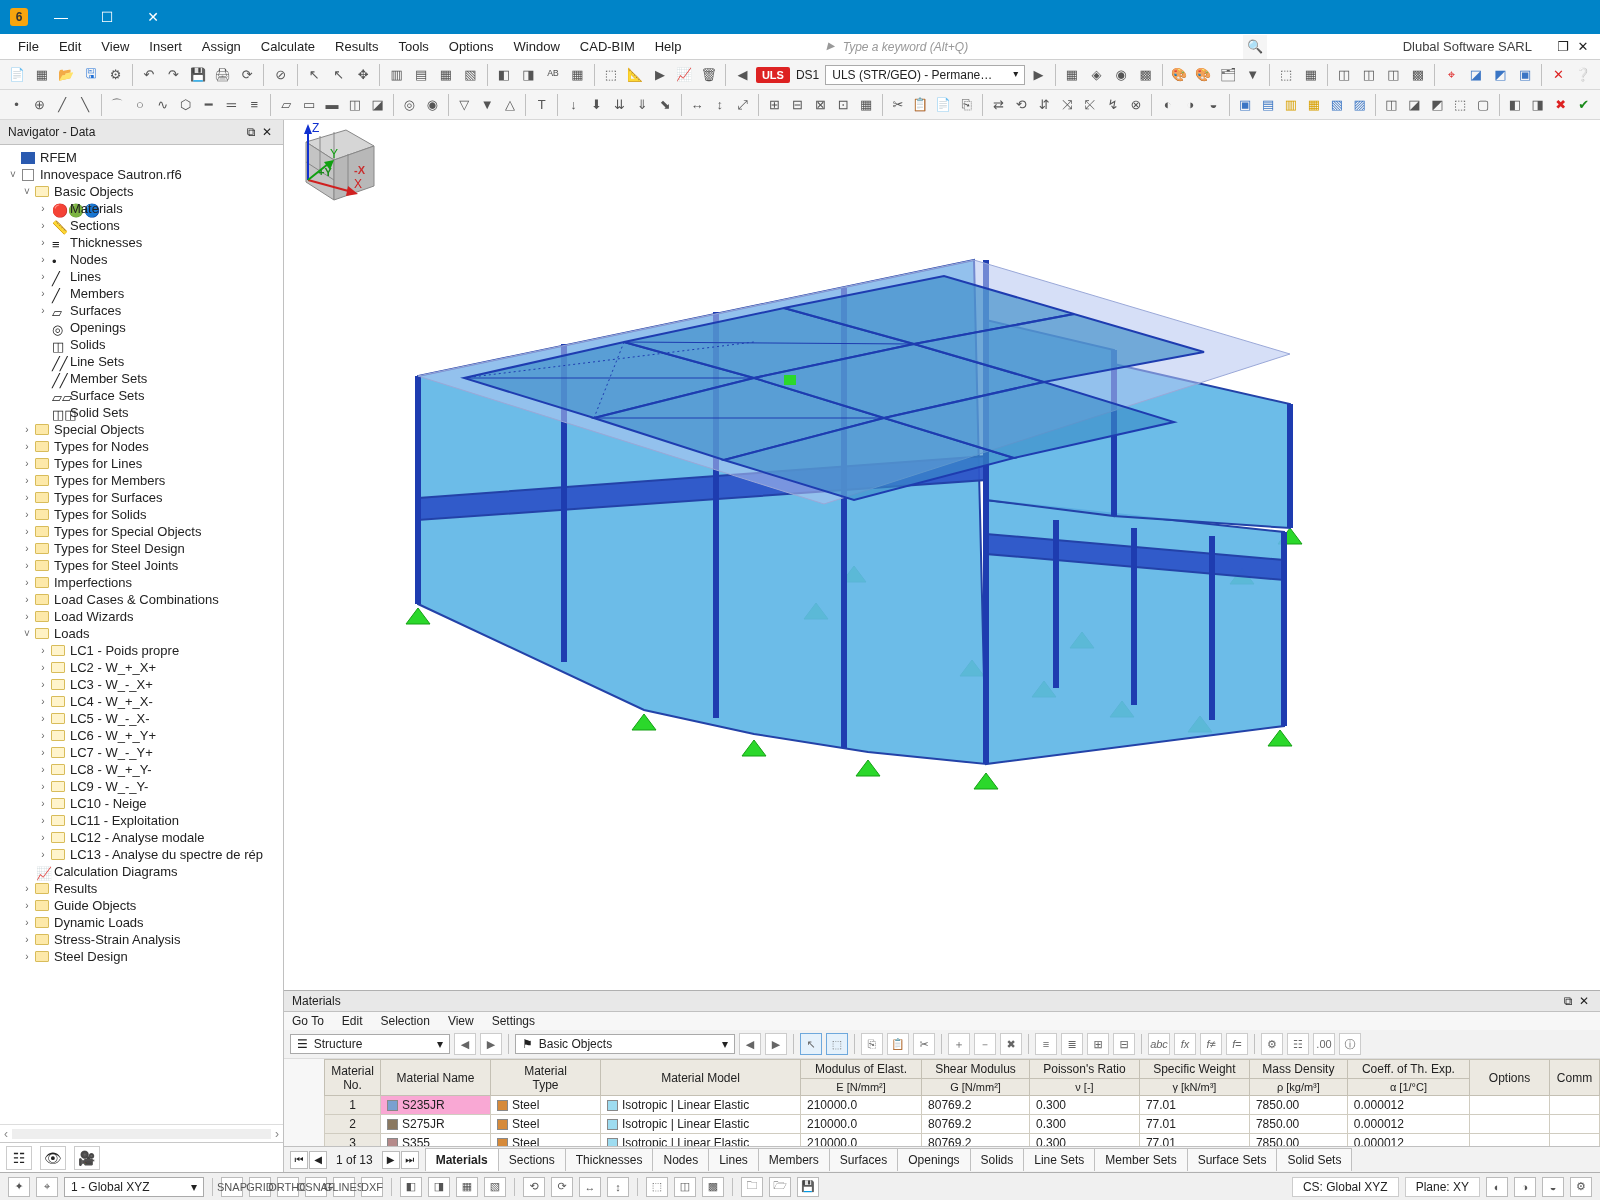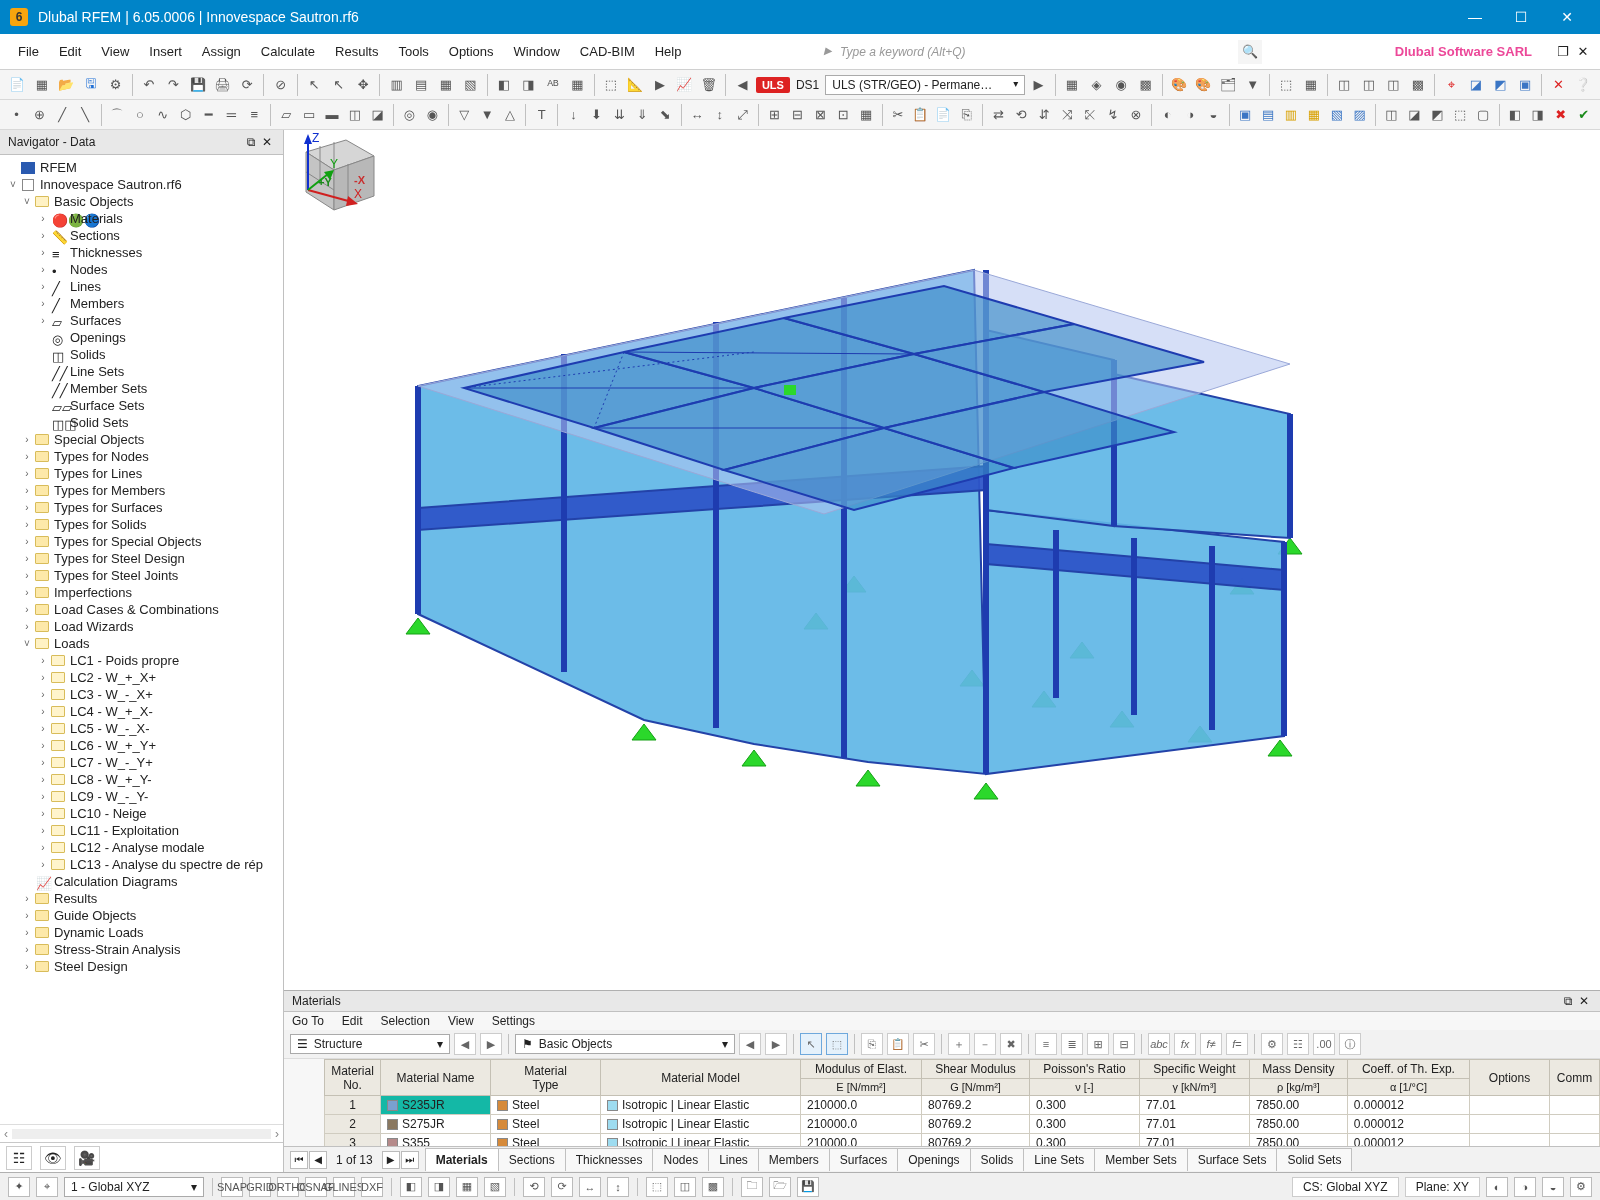--- a/index.html
+++ b/index.html
@@ -6,25 +6,25 @@
 body { width: 1600px; height: 1200px; overflow: hidden; background: #fff; font-size: 13px; color: #222; position: relative; display: flex; flex-direction: column; }
 
 
 .titlebar { background: #0084c8; color: #fff; height: 34px; display: flex; align-items: center; padding: 0 10px; }
 .titlebar .app-icon { width: 18px; height: 18px; background: #f7a50e; border-radius: 3px; margin-right: 10px; display: flex; align-items: center; justify-content: center; font-weight: bold; font-size: 12px; color: #333; }
 .titlebar .title { font-size: 14px; flex: 1; }
 .titlebar .win-btns { display: flex; gap: 0; }
 .titlebar .win-btn { width: 46px; height: 34px; display: flex; align-items: center; justify-content: center; cursor: pointer; font-size: 14px; }
 
 
-.menubar { height: 36px; display: flex; align-items: center; padding: 0 8px; background: #fff; border-bottom: 1px solid #d0d0d0; }
+.menubar { height: 26px; display: flex; align-items: center; padding: 0 8px; background: #fff; border-bottom: 1px solid #d0d0d0; }
 .menubar .menu-item { padding: 3px 10px; cursor: pointer; font-size: 13px; }
 .menubar .keyword-search { flex: 0 0 auto; margin: 0 auto; color: #999; font-style: italic; font-size: 12px; padding-left: 16px; position: relative; }
 .menubar .keyword-search::before { content: "▶"; position: absolute; left: 0; font-size: 10px; color: #999; }
-.menubar .right-label { margin-left: auto; font-size: 13px; font-weight: 700; color: #ec4899; padding-right: 20px; }
+.menubar .right-label { margin-left: auto; font-size: 13px; font-weight: 400; color: #404040; padding-right: 20px; }
 .menubar .doc-close, .menubar .doc-restore { width: 18px; height: 18px; display: flex; align-items: center; justify-content: center; cursor: pointer; margin-left: 2px; }
 
 
 .toolbar { height: 30px; display: flex; align-items: center; padding: 2px 6px; background: #f5f5f5; border-bottom: 1px solid #d8d8d8; gap: 2px; overflow: hidden; }
 .tb-btn { width: 24px; height: 24px; border: 1px solid transparent; display: flex; align-items: center; justify-content: center; cursor: pointer; font-size: 13px; background: #f5f5f5; color: #555; }
 .tb-sep { width: 1px; height: 22px; background: #c0c0c0; margin: 0 3px; }
 .tb-uls { background: #d22; color: #fff; padding: 2px 6px; font-size: 11px; font-weight: bold; border-radius: 2px; }
 .tb-text { font-size: 12px; padding: 0 4px; }
 .tb-dropdown { border: 1px solid #aaa; background: #fff; padding: 2px 6px; font-size: 12px; min-width: 150px; display: flex; align-items: flex-start; }
 .tb-dropdown .dd-arrow { margin-left: auto; font-size: 10px; }
@@ -71,40 +71,39 @@
 .mat-tb-btn { width: 22px; height: 22px; border: 1px solid #ccc; background: #fff; display: flex; align-items: center; justify-content: center; font-size: 11px; cursor: pointer; color: #666; }
 .mat-tb-sep { width: 1px; height: 20px; background: #c0c0c0; margin: 0 2px; }
 .mat-table-wrap { flex: 1; overflow: auto; background: #fff; margin-left: 40px; }
 .mat-table { border-collapse: collapse; font-size: 12px; width: 100%; }
 .mat-table th { background: #ece9e1; border: 1px solid #c4c0b4; padding: 2px 6px; font-weight: normal; text-align: center; position: sticky; top: 0; }
 .mat-table th.sub { font-size: 11px; }
 .mat-table td { border: 1px solid #d0ccc0; padding: 2px 6px; text-align: left; }
 .mat-table td.rowhead { text-align: center; background: #ece9e1; }
 .mat-table td.left { text-align: left; }
 .mat-table .color-chip { display: inline-block; width: 11px; height: 11px; margin-right: 4px; vertical-align: middle; border: 1px solid #888; }
-.mat-table td.sel { background: #14b8a6; }
+.mat-table td.sel { background: #f9a8d4; }
 
 .mat-tabs { height: 26px; border-top: 1px solid #c0c0c0; display: flex; align-items: center; background: #f2f2f2; font-size: 12px; overflow: hidden; }
 .mat-tabs .pager { display: flex; align-items: center; gap: 1px; padding: 0 6px; }
 .mat-tabs .pager .pg-btn { width: 18px; height: 18px; border: 1px solid #bbb; background: #fff; display: flex; align-items: center; justify-content: center; font-size: 10px; cursor: pointer; }
 .mat-tabs .tab { padding: 4px 10px; border: 1px solid #c0c0c0; border-bottom: none; background: #f8f8f8; margin-right: -1px; cursor: pointer; }
 .mat-tabs .tab.active { background: #fff; font-weight: 600; }
 
 
 .statusbar { height: 28px; border-top: 1px solid #b0b0b0; background: #f0f0f0; display: flex; align-items: center; padding: 0 8px; font-size: 12px; gap: 6px; overflow: hidden; }
 .sb-btn { width: 22px; height: 20px; border: 1px solid #bbb; background: #fff; display: flex; align-items: center; justify-content: center; font-size: 11px; cursor: pointer; color: #555; }
 .sb-sep { width: 1px; height: 18px; background: #c0c0c0; margin: 0 2px; }
 .sb-info { padding: 2px 10px; border: 1px solid #ccc; background: #fff; }
 </style>
 </head>
 <body>
 
 <div class="titlebar">
   <div class="app-icon">6</div>
-  <div class="title">Dlubal RFEM | 6.05.0006 | Innovespace Sautron.rf6</div>
   <div class="win-btns">
     <div class="win-btn">—</div>
     <div class="win-btn">☐</div>
     <div class="win-btn win-close">✕</div>
   </div>
 </div>
 
 <div class="menubar">
   <span id="menubar-items"><span class="menu-item">File</span><span class="menu-item">Edit</span><span class="menu-item">View</span><span class="menu-item">Insert</span><span class="menu-item">Assign</span><span class="menu-item">Calculate</span><span class="menu-item">Results</span><span class="menu-item">Tools</span><span class="menu-item">Options</span><span class="menu-item">Window</span><span class="menu-item">CAD-BIM</span><span class="menu-item">Help</span></span>
   <span class="keyword-search">Type a keyword (Alt+Q)</span>

